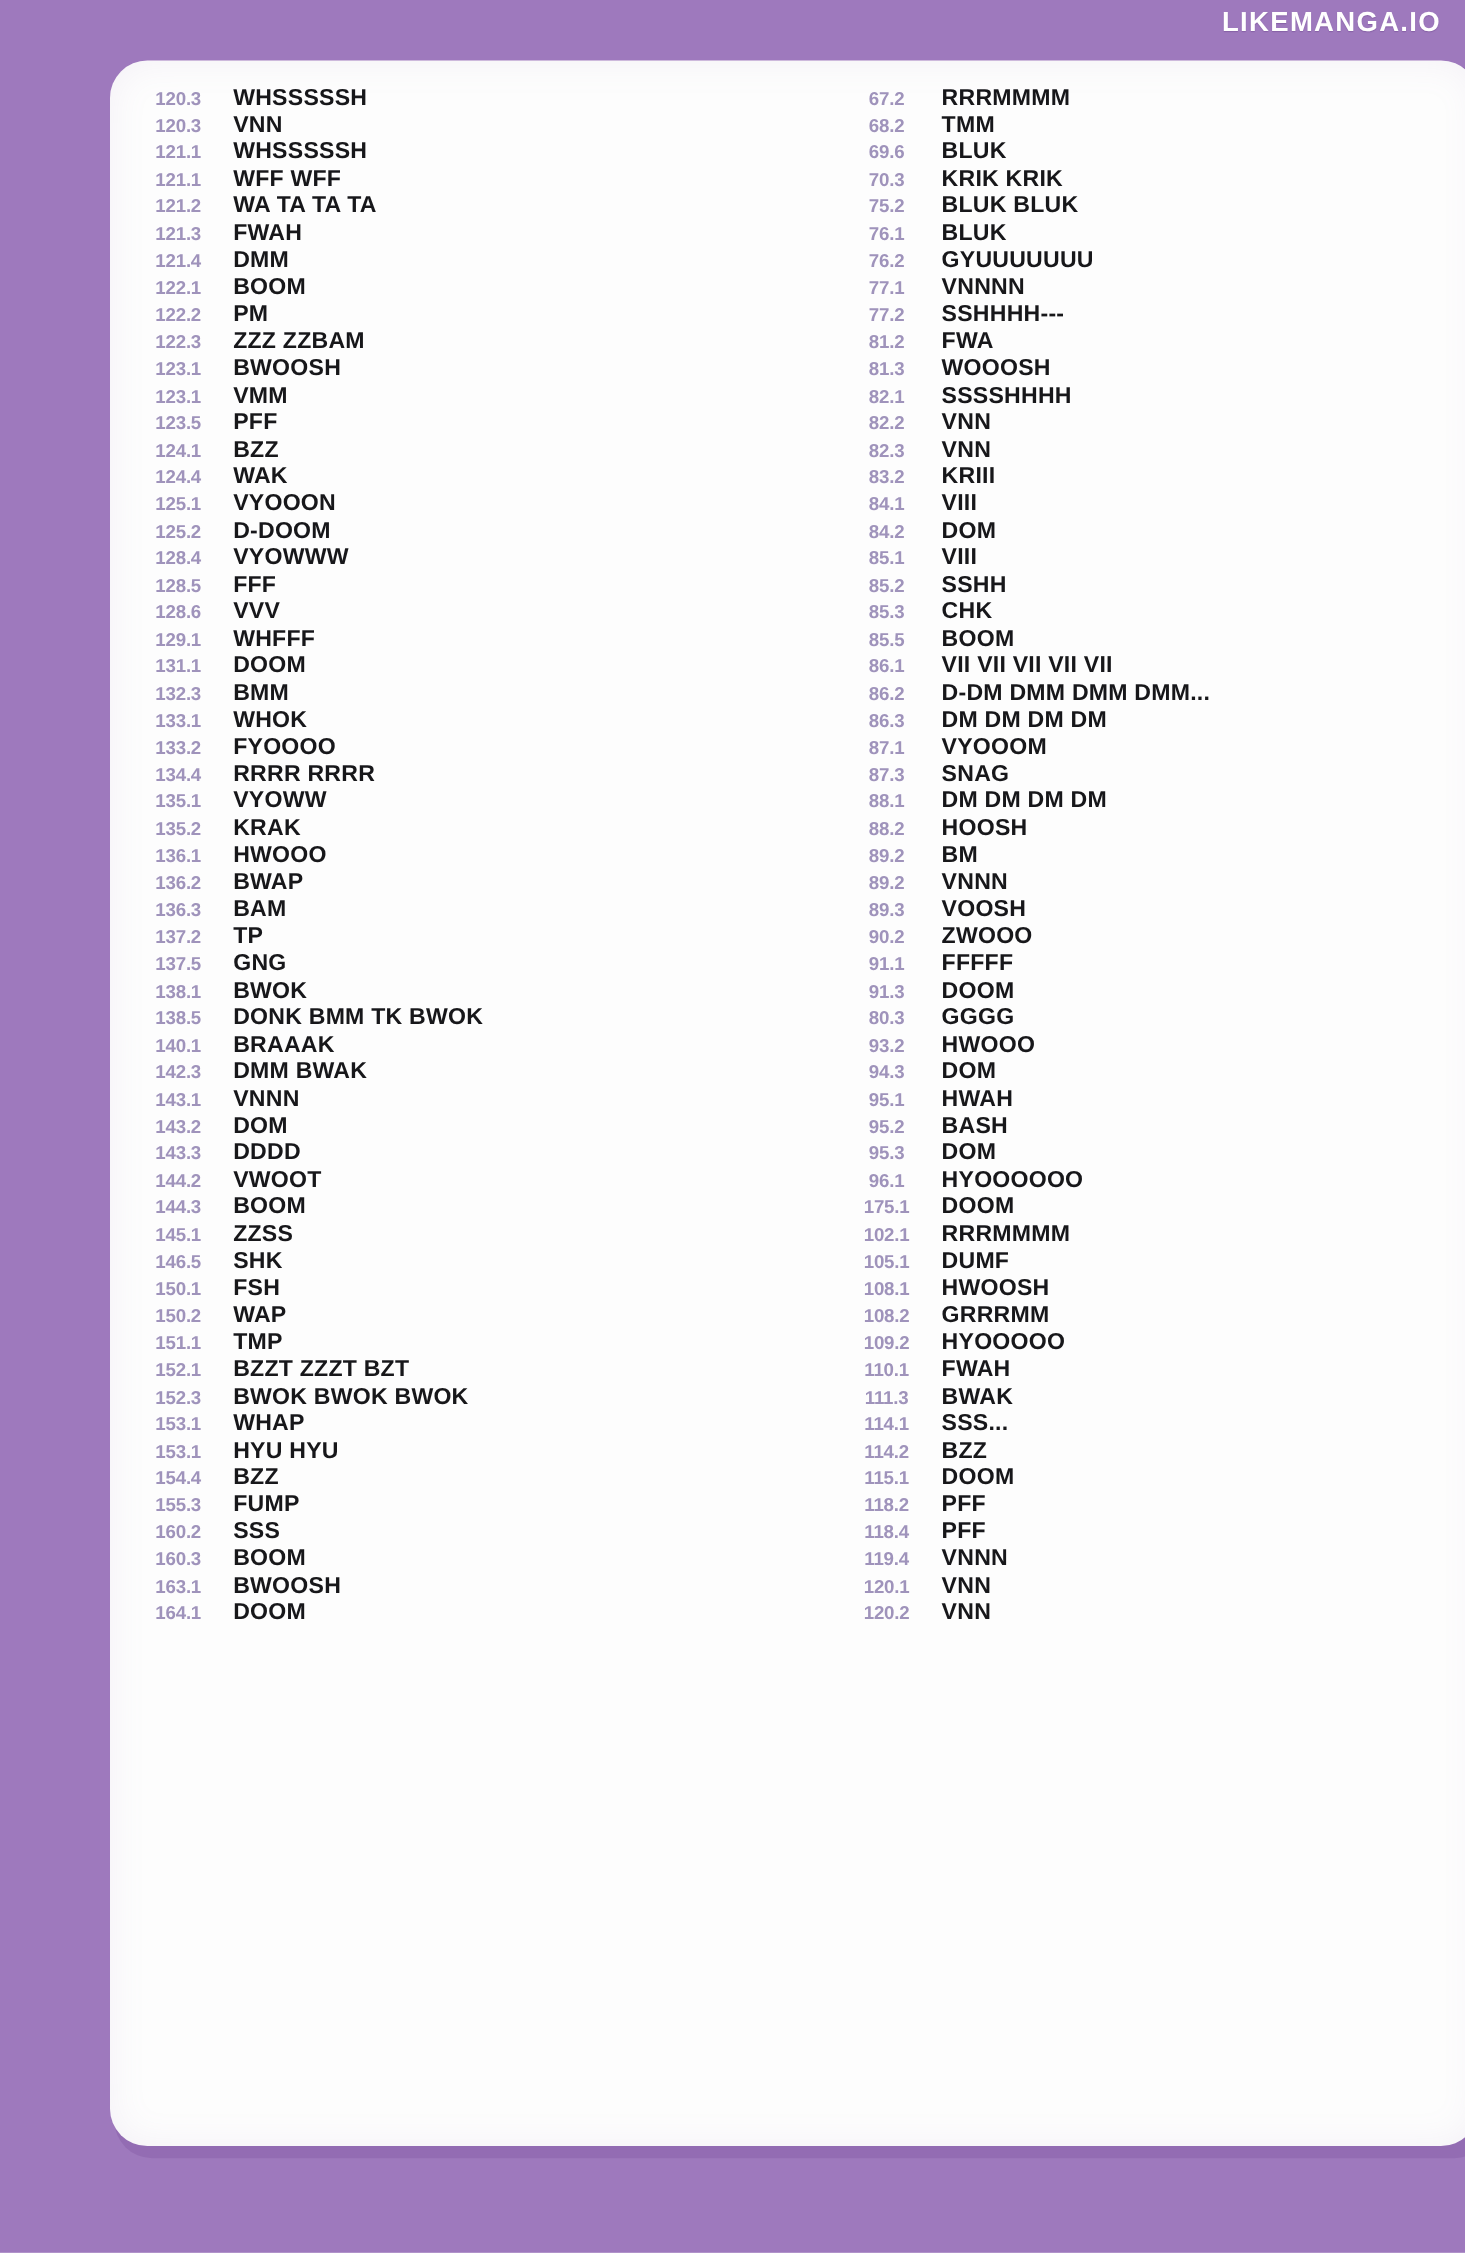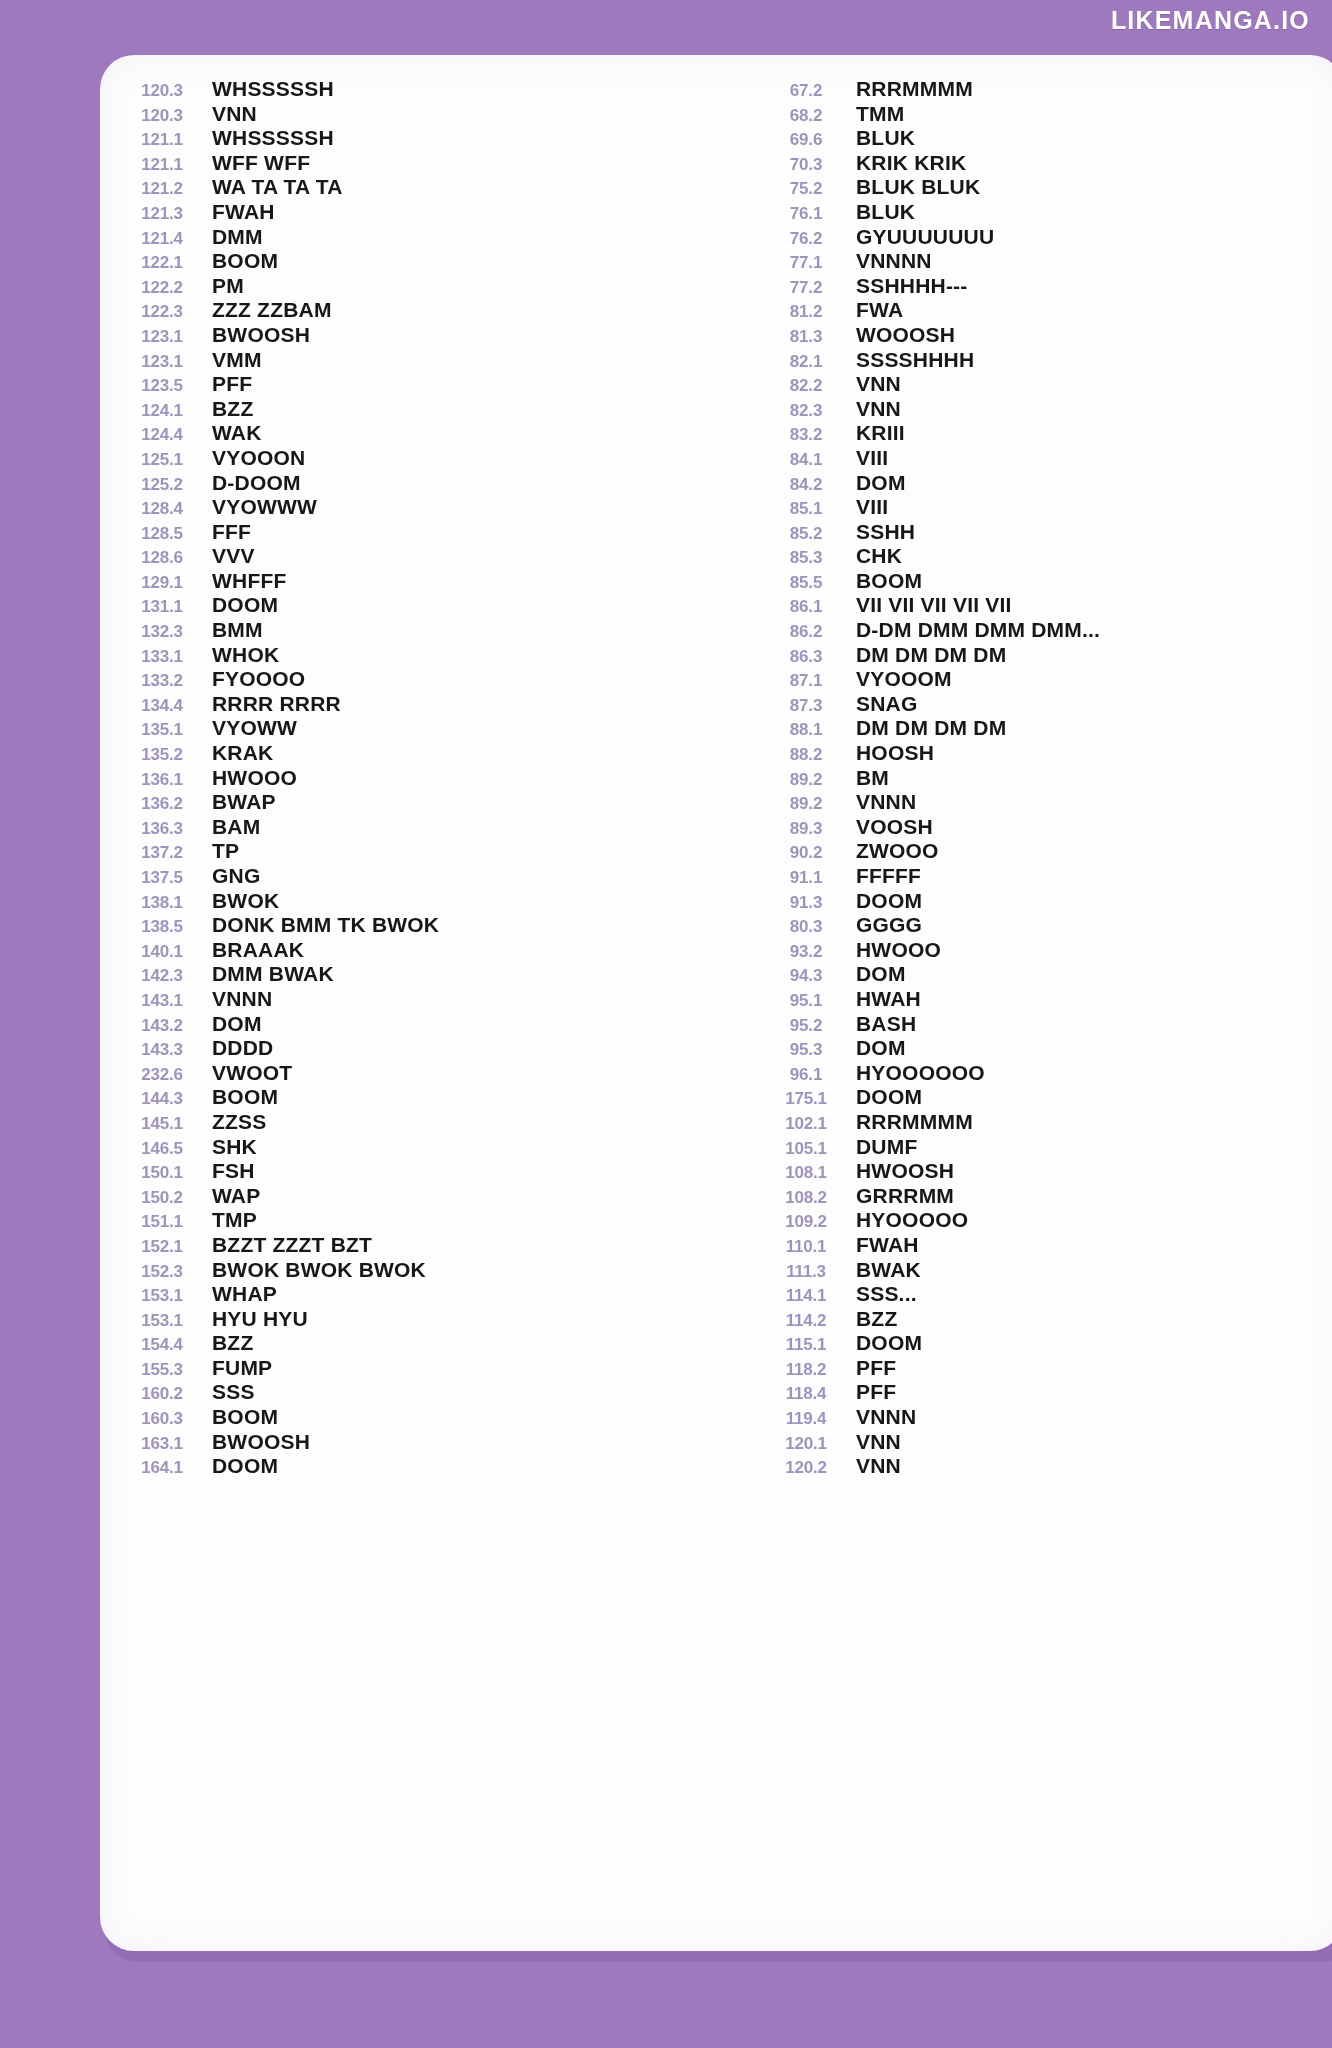--- a/index.html
+++ b/index.html
@@ -260,21 +260,21 @@
         </div>
         <div class="row">
           <span class="ref">143.2</span>
           <span class="sfx">DOM</span>
         </div>
         <div class="row">
           <span class="ref">143.3</span>
           <span class="sfx">DDDD</span>
         </div>
         <div class="row">
-          <span class="ref">232.6</span>
+          <span class="ref">144.2</span>
           <span class="sfx">VWOOT</span>
         </div>
         <div class="row">
           <span class="ref">144.3</span>
           <span class="sfx">BOOM</span>
         </div>
         <div class="row">
           <span class="ref">145.1</span>
           <span class="sfx">ZZSS</span>
         </div>

